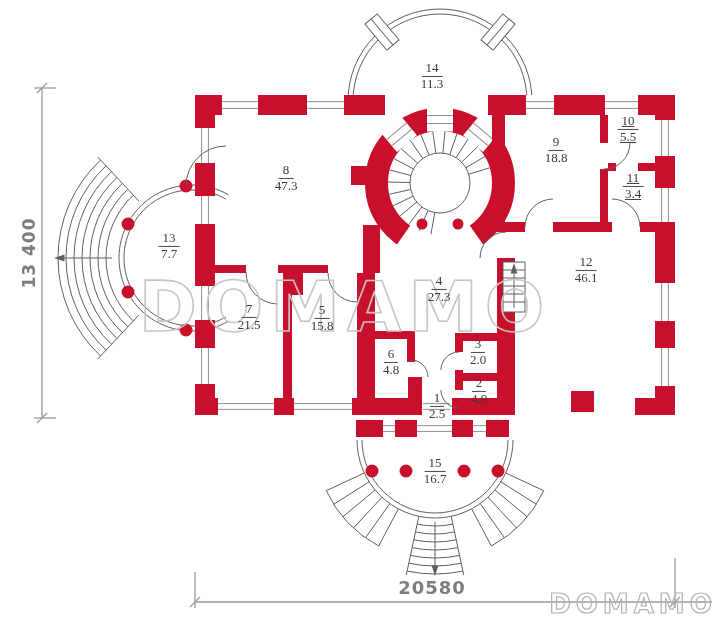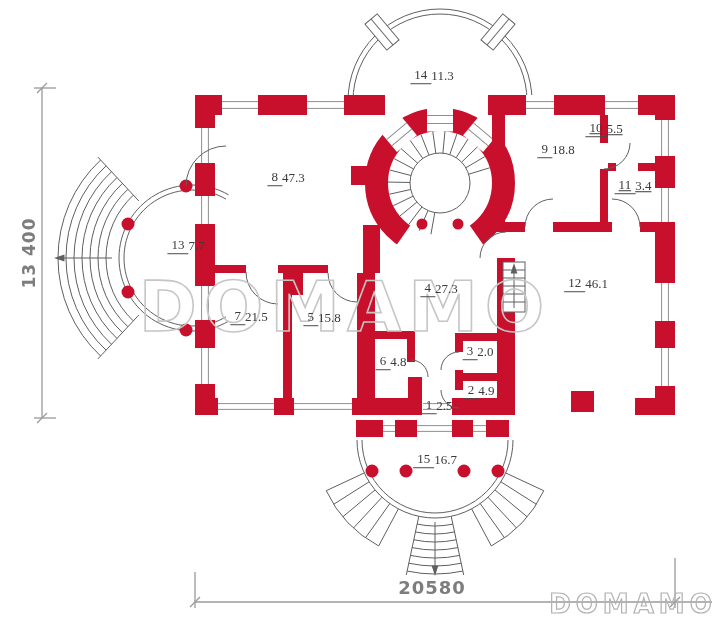--- a/index.html
+++ b/index.html
@@ -1,21 +1,21 @@
 <!DOCTYPE html>
 <html><head>
 <meta charset="utf-8">
 <style>
   html,body{margin:0;padding:0;background:#fff;}
   #page{position:relative;width:715px;height:622px;background:#fff;overflow:hidden;
         font-family:"Liberation Sans",sans-serif;}
   #plan{position:absolute;left:0;top:0;}
   #labels{position:absolute;left:0;top:0;width:715px;height:622px;pointer-events:none;}
   .room-label{position:absolute;transform:translate(-50%,-50%);display:flex;
-      flex-direction:row;align-items:center;font-family:"Liberation Serif",serif;
+      flex-direction:column;align-items:center;font-family:"Liberation Serif",serif;
       font-size:13px;color:#3a3a3a;line-height:1.12;white-space:nowrap;text-align:right;}
   .room-label .num{border-bottom:1px solid #4a4a4a;padding:0 4px;}
   .dim-t{font:bold 17px "DejaVu Sans",sans-serif;fill:#7d7d7d;letter-spacing:1px;}
   .wm-c{font:bold 70px "DejaVu Sans",sans-serif;letter-spacing:7px;fill:none;
         stroke:#c6c6c6;stroke-width:1.6px;}
   .wm-k{font:bold 26px "DejaVu Sans",sans-serif;letter-spacing:5px;fill:none;
         stroke:#b2b2b2;stroke-width:1.2px;}
 </style>
 </head>
 <body>
@@ -276,38 +276,38 @@
         <span class="area">21.5</span>
       </div>
       <div class="room-label" style="left: 286px; top: 178px;">
         <span class="num">8</span>
         <span class="area">47.3</span>
       </div>
       <div class="room-label" style="left: 556px; top: 150px;">
         <span class="num">9</span>
         <span class="area">18.8</span>
       </div>
-      <div class="room-label" style="left: 604px; top: 129px; text-decoration: underline;">
+      <div class="room-label" style="left: 628px; top: 129px; text-decoration: underline;">
         <span class="num">10</span>
         <span class="area">5.5</span>
       </div>
       <div class="room-label" style="left: 633px; top: 186px; text-decoration: underline;">
         <span class="num">11</span>
         <span class="area">3.4</span>
       </div>
-      <div class="room-label" style="left: 586px; top: 270px; margin-top: 14px;">
+      <div class="room-label" style="left: 586px; top: 270px;">
         <span class="num">12</span>
         <span class="area">46.1</span>
       </div>
-      <div class="room-label" style="left: 186px; top: 246px;">
+      <div class="room-label" style="left: 169px; top: 246px;">
         <span class="num">13</span>
         <span class="area">7.7</span>
       </div>
       <div class="room-label" style="left: 432px; top: 76px;">
         <span class="num">14</span>
         <span class="area">11.3</span>
       </div>
-      <div class="room-label" style="left: 435px; top: 460px;">
+      <div class="room-label" style="left: 435px; top: 471px;">
         <span class="num">15</span>
         <span class="area">16.7</span>
       </div>
     </div>
 </div>
 
 </body></html>

